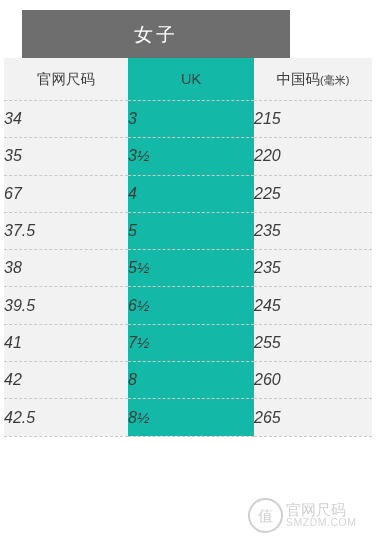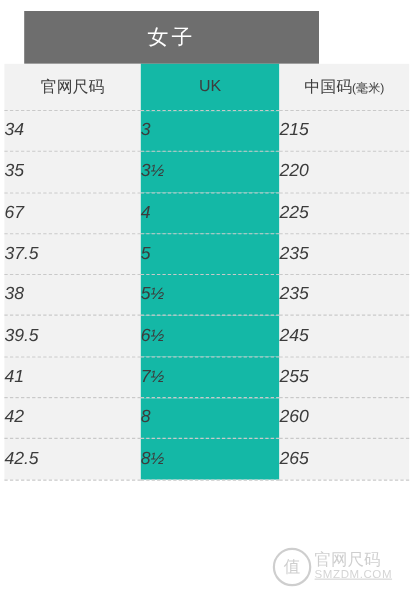--- a/index.html
+++ b/index.html
@@ -147,21 +147,20 @@
     font-size: 15px;
     color: #8d8d8d;
     letter-spacing: 0px;
     white-space: nowrap;
   }
   .wm-en {
     font-size: 10.5px;
     color: #9a9a9a;
     letter-spacing: 0.5px;
     white-space: nowrap;
-    text-decoration: underline;
   }
 </style>
 </head>
 <body>
 
 <div class="chart-wrap">
 
   <div class="title-bar">
     <span class="title-text">女子</span>
   </div>

